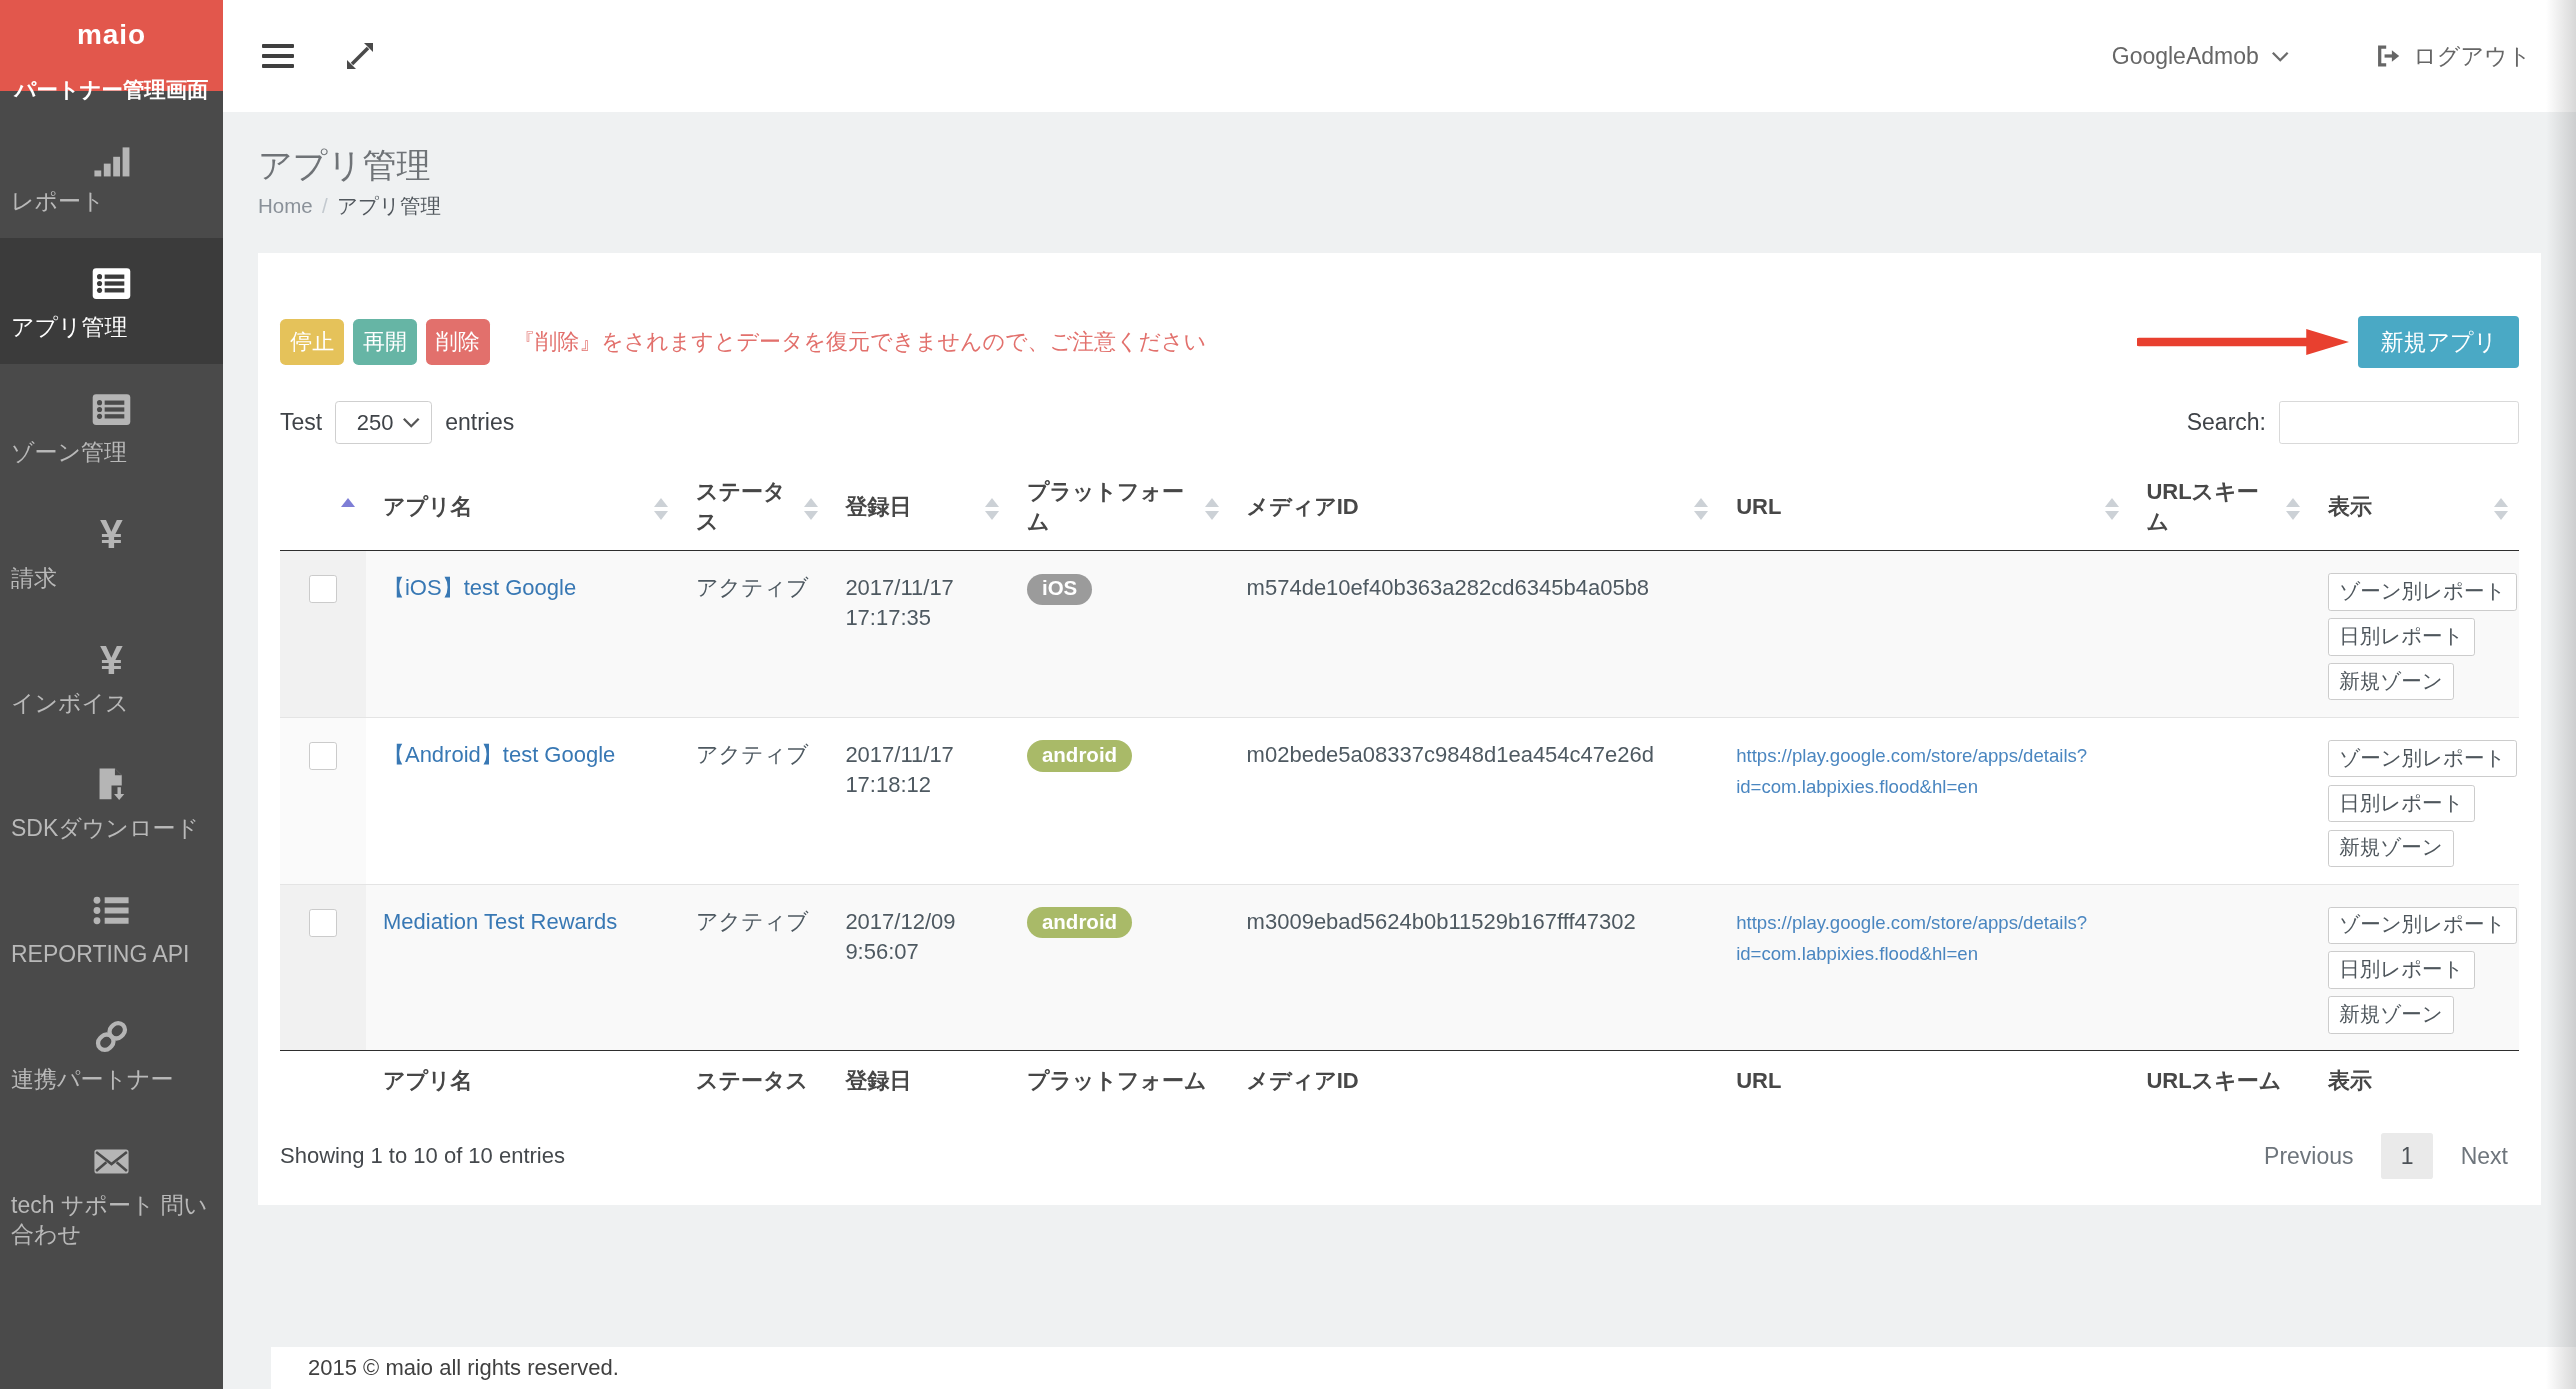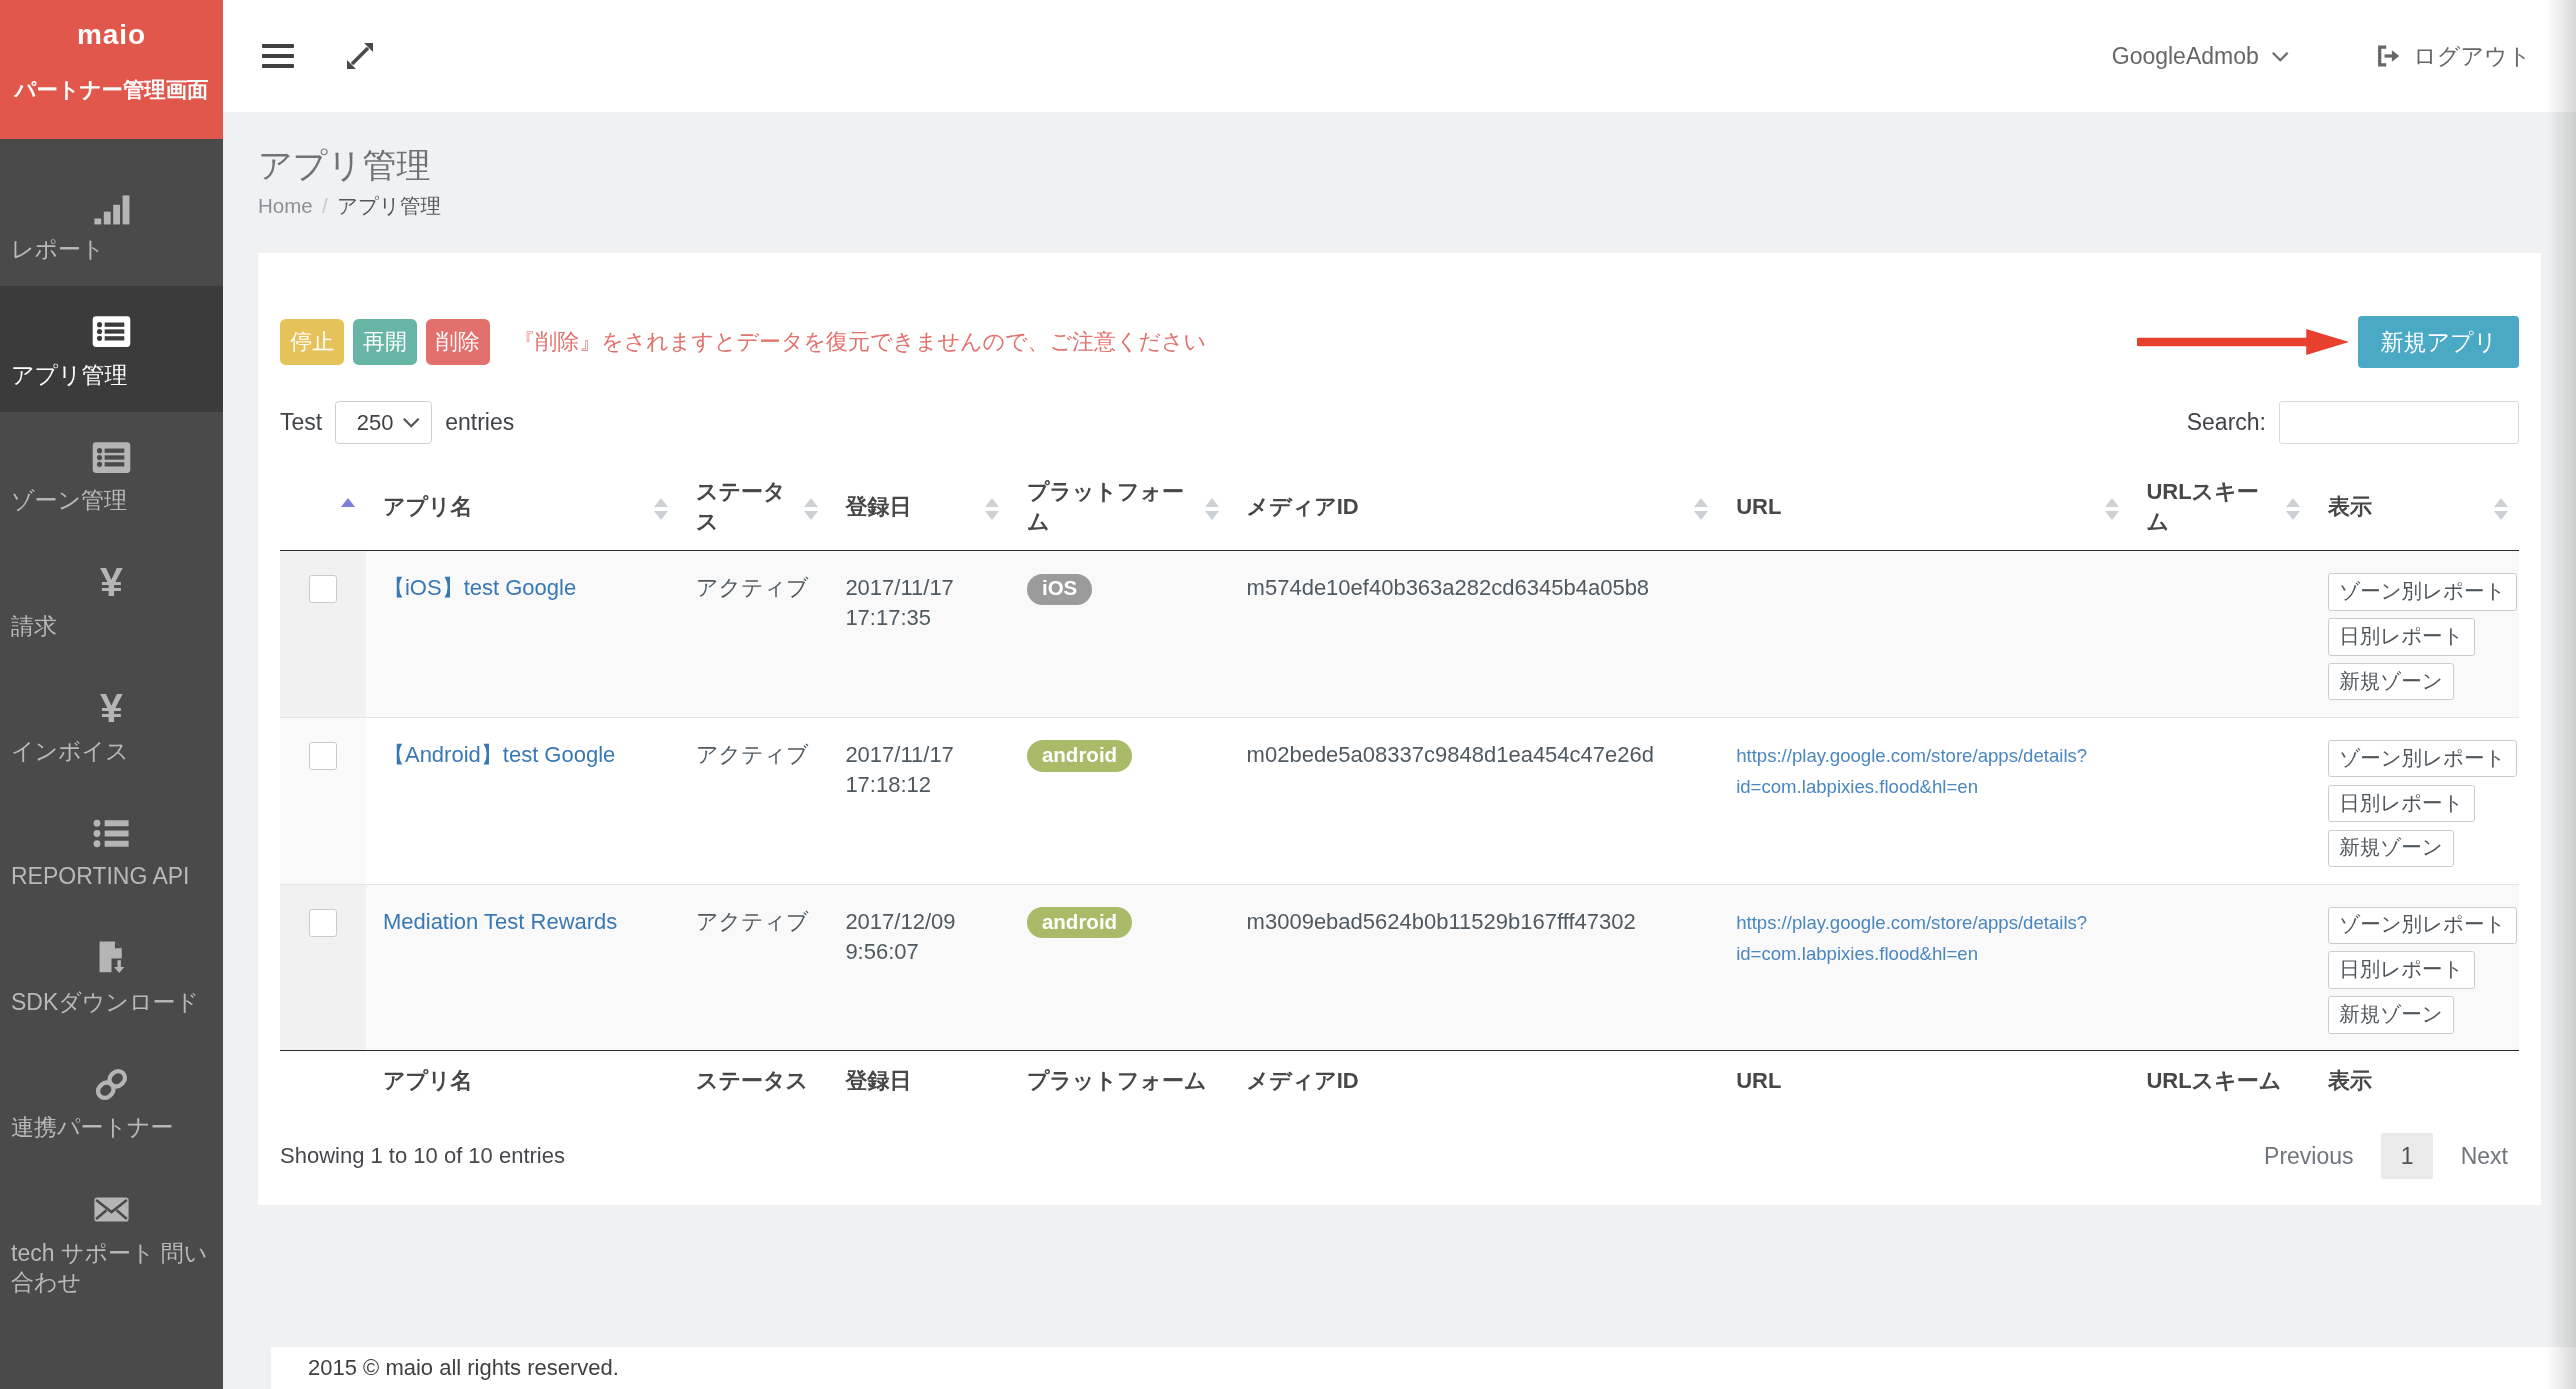--- a/index.html
+++ b/index.html
@@ -5,21 +5,21 @@
   * { box-sizing: border-box; }
   html,body { margin:0; padding:0; }
   body {
     font-family: "Liberation Sans", "DejaVu Sans", sans-serif;
     width:2576px; height:1389px; overflow:hidden; background:#eff1f2;
   }
   .screen { position:relative; width:2576px; height:1389px; overflow:hidden; }
 
   
   .sidebar { position:absolute; left:0; top:0; bottom:0; width:223px; background:#4a4a4a; z-index:3; }
-  .brand { height:139px; background:#e2574c; color:#fff; text-align:center; padding-top:18.6px; }
+  .brand { height:91px; background:#e2574c; color:#fff; text-align:center; padding-top:18.6px; }
   .brand-main { font-size:28px; font-weight:bold; letter-spacing:0.9px; }
   .brand-sub { font-size:21.4px; font-weight:bold; margin-top:24px; }
   .nav { margin-top:22px; }
   .nav-item { padding:24px 11px 22px; text-align:left; cursor:pointer; color:#b9b9b9; }
   .nav-item.active { background:#3b3b3b; color:#fff; }
   .nav-icon { height:43px; display:flex; align-items:center; justify-content:center; }
   .nav-label { font-size:23px; margin-top:7.4px; line-height:29px; }
   .yen-glyph { font-size:41px; font-weight:bold; color:#b5b5b5; line-height:43px; }
 
   
@@ -170,45 +170,45 @@
       <div class="nav-item">
         <div class="nav-icon">
             <span class="yen-glyph">¥</span>
           </div>
         <div class="nav-label">インボイス</div>
       </div>
 
 
       <div class="nav-item">
         <div class="nav-icon">
+          <svg width="41" height="41" viewBox="0 0 48 48">
+              <path d="M10 4 H28 L36 12 V40 H10 Z" fill="#b5b5b5"></path>
+              <path d="M28 4 L36 12 H28 Z" fill="#4a4a4a"></path>
+              <rect x="24" y="24" width="18" height="18" fill="#4a4a4a"></rect>
+              <g fill="#b5b5b5">
+                <rect x="31" y="26" width="4" height="8"></rect>
+                <polygon points="27,34 39,34 33,41"></polygon>
+              </g>
+            </svg>
+        </div>
+        <div class="nav-label">SDKダウンロード</div>
+      </div>
+
+      <div class="nav-item">
+        <div class="nav-icon">
           <svg width="41" height="41" viewBox="0 0 48 48" fill="#b5b5b5">
               <circle cx="7" cy="12" r="4"></circle>
               <rect x="16" y="8.5" width="28" height="7"></rect>
               <circle cx="7" cy="24" r="4"></circle>
               <rect x="16" y="20.5" width="28" height="7"></rect>
               <circle cx="7" cy="36" r="4"></circle>
               <rect x="16" y="32.5" width="28" height="7"></rect>
             </svg>
         </div>
         <div class="nav-label">REPORTING API</div>
-      </div>
-
-      <div class="nav-item">
-        <div class="nav-icon">
-          <svg width="41" height="41" viewBox="0 0 48 48">
-              <path d="M10 4 H28 L36 12 V40 H10 Z" fill="#b5b5b5"></path>
-              <path d="M28 4 L36 12 H28 Z" fill="#4a4a4a"></path>
-              <rect x="24" y="24" width="18" height="18" fill="#4a4a4a"></rect>
-              <g fill="#b5b5b5">
-                <rect x="31" y="26" width="4" height="8"></rect>
-                <polygon points="27,34 39,34 33,41"></polygon>
-              </g>
-            </svg>
-        </div>
-        <div class="nav-label">SDKダウンロード</div>
       </div>
 
       <div class="nav-item">
         <div class="nav-icon">
           <svg width="41" height="41" viewBox="0 0 48 48">
               <g transform="rotate(45 24 24)" fill="none" stroke="#b5b5b5" stroke-width="5">
                 <rect x="16" y="5" width="16" height="19" rx="8"></rect>
                 <rect x="16" y="24" width="16" height="19" rx="8"></rect>
               </g>
             </svg>

